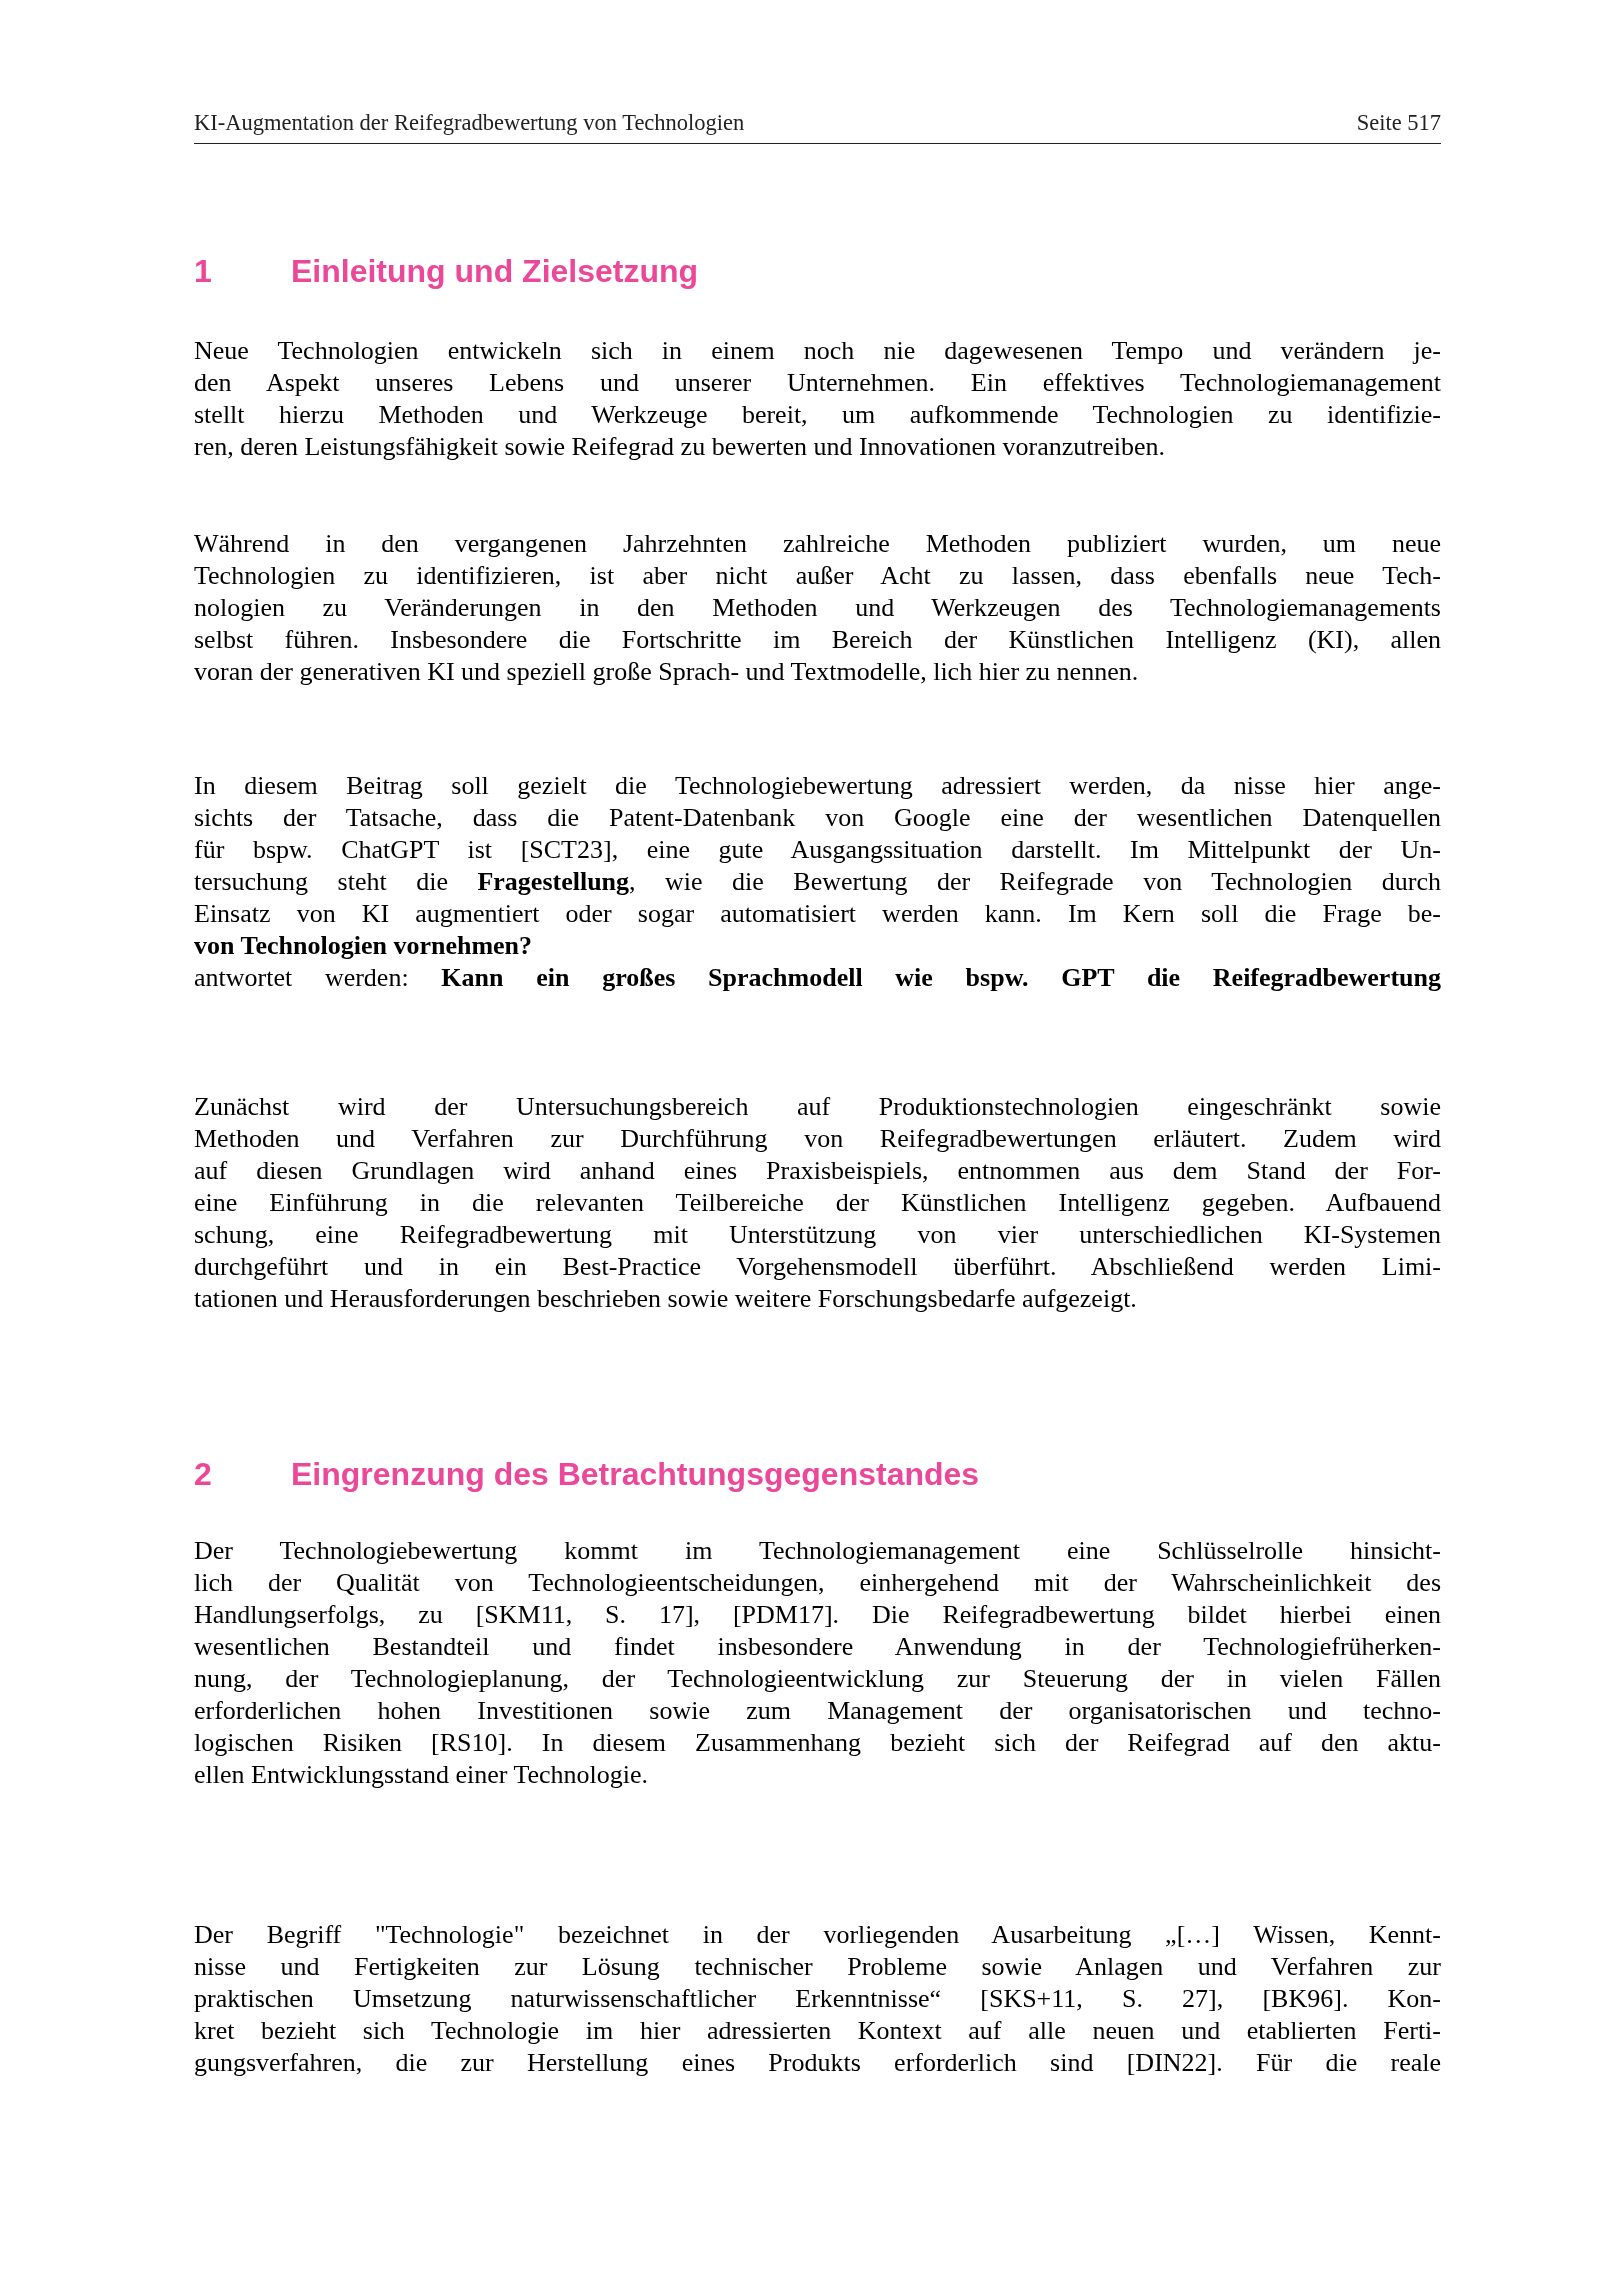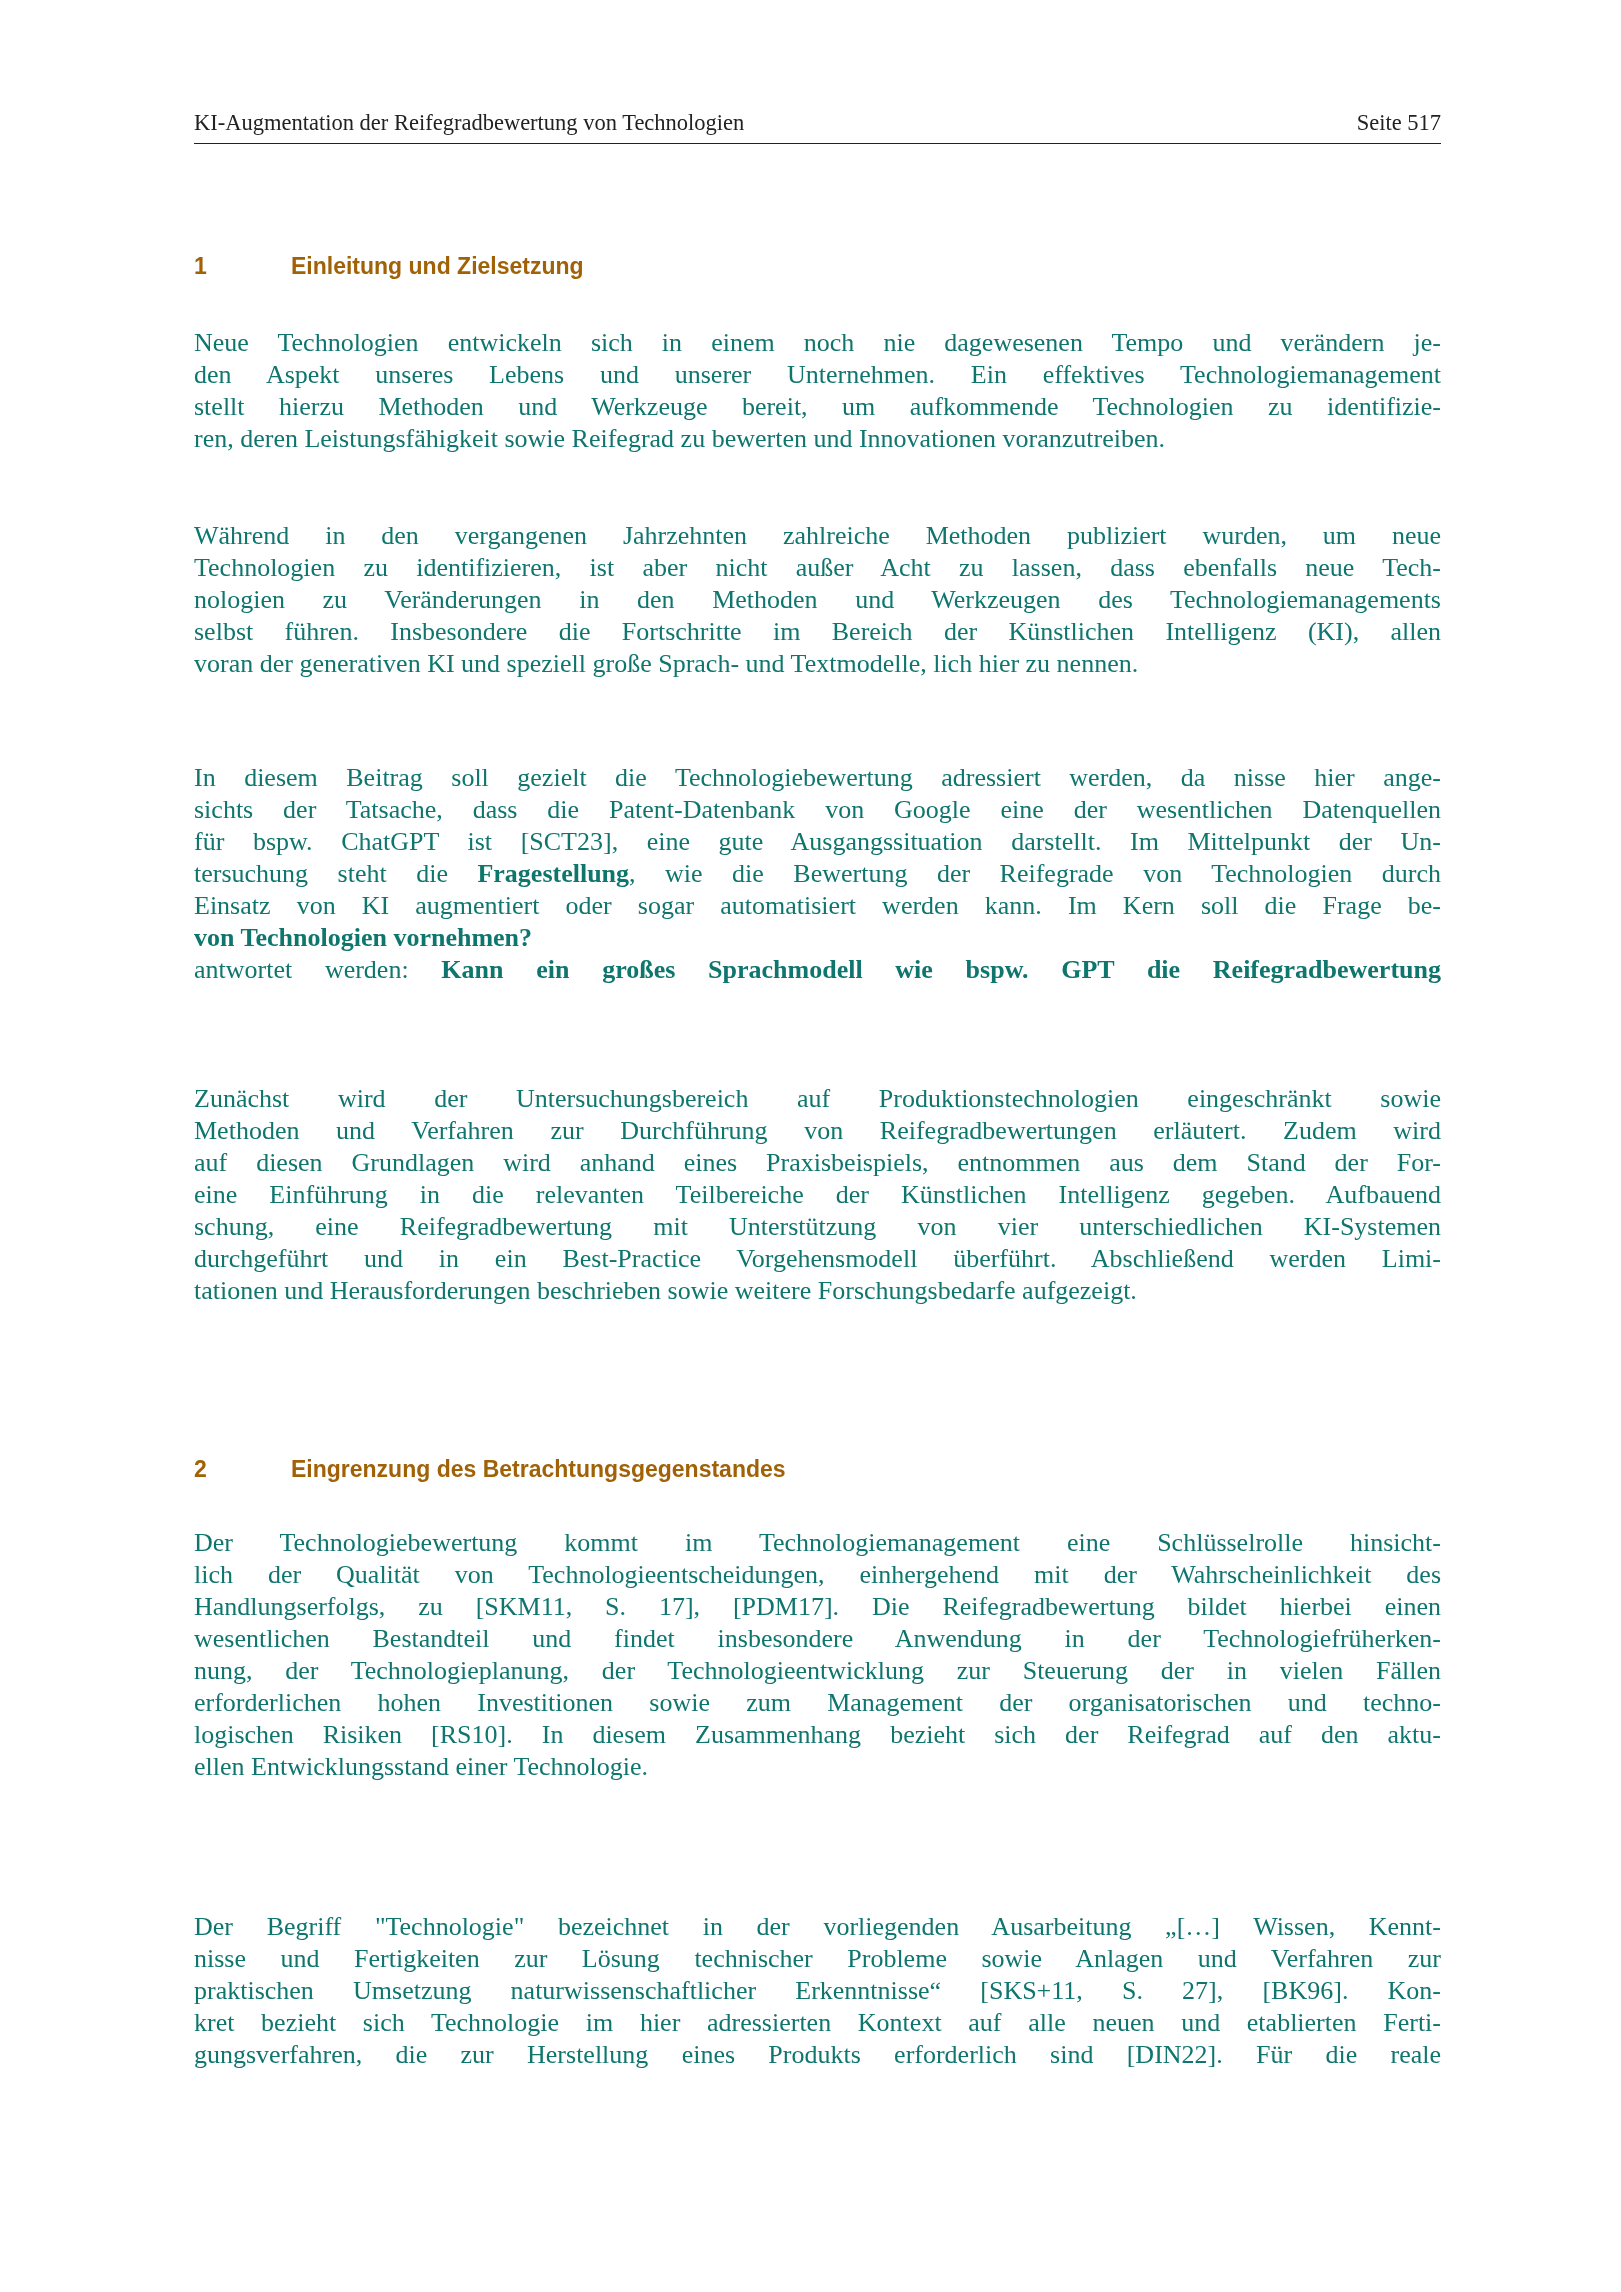--- a/index.html
+++ b/index.html
@@ -2,23 +2,23 @@
 <html><head>
 <meta charset="utf-8">
 <style>
   html, body { margin: 0; padding: 0; background: #ffffff; }
   body { width: 1621px; height: 2293px; position: relative; overflow: hidden; color: #111; }
   .page { position: absolute; left: 0; top: 0; width: 1621px; height: 2293px; background: #fff; }
   .running-head { position: absolute; left: 194px; top: 108px; width: 1247px; height: 35px; border-bottom: 1.5px solid #222;
     font-family: "Liberation Serif", serif; font-size: 22.5px; color: #222; text-align: right; }
   .running-head .rh-title { position: absolute; left: 0; top: 2px; }
   .running-head .rh-page { position: absolute; right: 0; top: 2px; }
-  .heading { position: absolute; left: 194px; font-family: "Liberation Sans", sans-serif; font-weight: bold; font-size: 23px; color: #a16207; }
+  .heading { position: absolute; left: 194px; font-family: "Liberation Sans", sans-serif; font-weight: bold; font-size: 32px; color: #ec4899; }
   .heading .num { display: inline-block; width: 97px; }
-  .para { position: absolute; left: 194px; width: 1247px; font-family: "Liberation Serif", serif; font-size: 26px; color: #0f766e; }
+  .para { position: absolute; left: 194px; width: 1247px; font-family: "Liberation Serif", serif; font-size: 26px; color: #000000; margin-top: 8px; }
   .jl { display: block; width: 1247px; text-align: justify; text-align-last: justify; white-space: normal; height: 32px; line-height: 32px; overflow: hidden; }
   .jl.last { text-align-last: left; }
   b { font-weight: bold; }
 </style>
 </head>
 <body>
 
 <div class="page">
 
   <div class="running-head">

